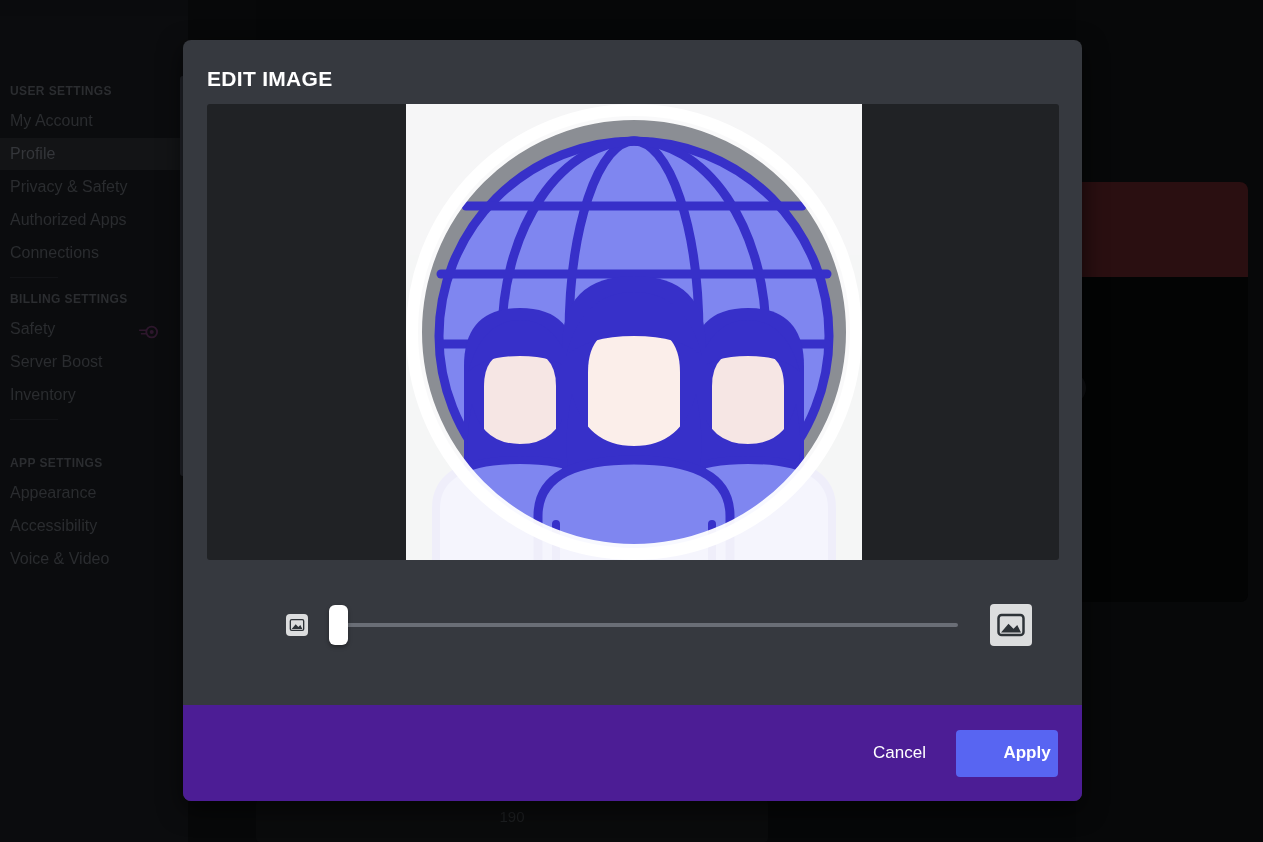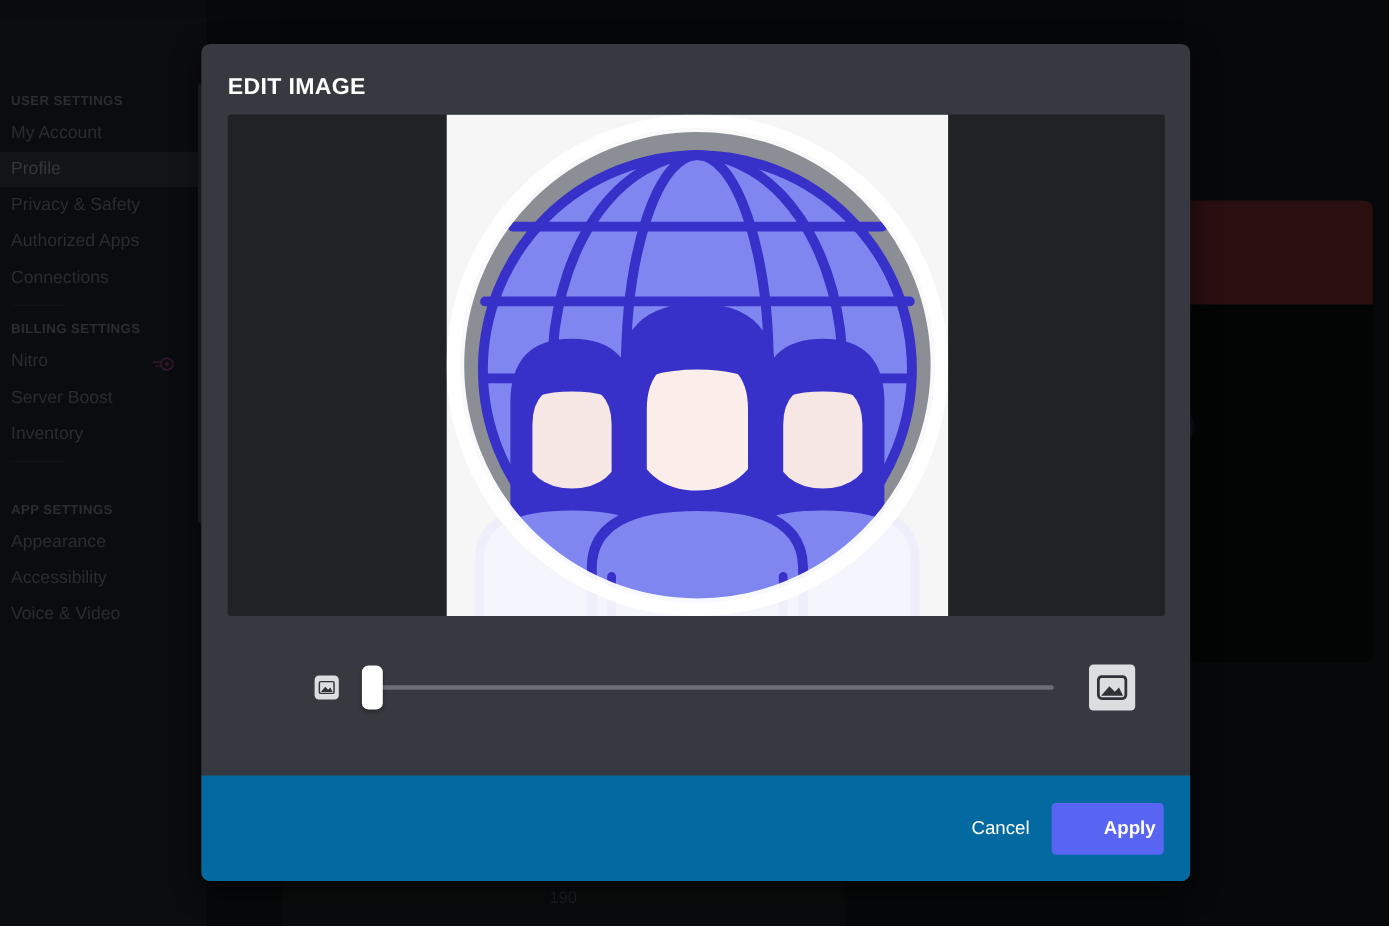--- a/index.html
+++ b/index.html
@@ -282,25 +282,26 @@
     width: 19px;
     height: 40px;
     background: #ffffff;
     border-radius: 6px;
     box-shadow: 0 2px 4px rgba(0,0,0,0.35);
   }
 
   
   .modal-footer {
     height: 96px;
-    background: #0369a1;
+    background: #4c1d95;
     display: flex;
     align-items: center;
     justify-content: flex-end;
     padding-right: 24px;
+    gap: 10px;
   }
 
   .btn-cancel {
     background: transparent;
     border: none;
     color: #ffffff;
     font-size: 17px;
     font-family: "Liberation Sans", sans-serif;
     padding: 12px 20px;
     cursor: pointer;
@@ -349,21 +350,21 @@
         <div class="bg-nav-item">My Account</div>
         <div class="bg-nav-item selected">Profile</div>
         <div class="bg-nav-item">Privacy &amp; Safety</div>
         <div class="bg-nav-item">Authorized Apps</div>
         <div class="bg-nav-item">Connections</div>
 
         <div class="bg-sidebar-divider"></div>
 
         <div class="bg-group-header">BILLING SETTINGS</div>
         <div class="bg-nav-item">
-          <span>Nitro</span>
+          <span>Safety</span>
           <span class="bg-nitro-badge">
             <svg viewBox="0 0 24 20" width="22" height="18">
               <circle cx="15" cy="10" r="6" fill="none" stroke="#4a2046" stroke-width="2"></circle>
               <circle cx="15" cy="10" r="2.2" fill="#4a2046"></circle>
               <path d="M1 8 H9 M3 12 H10" stroke="#4a2046" stroke-width="1.6" fill="none"></path>
             </svg>
           </span>
         </div>
         <div class="bg-nav-item">Server Boost</div>
         <div class="bg-nav-item">Inventory</div>

